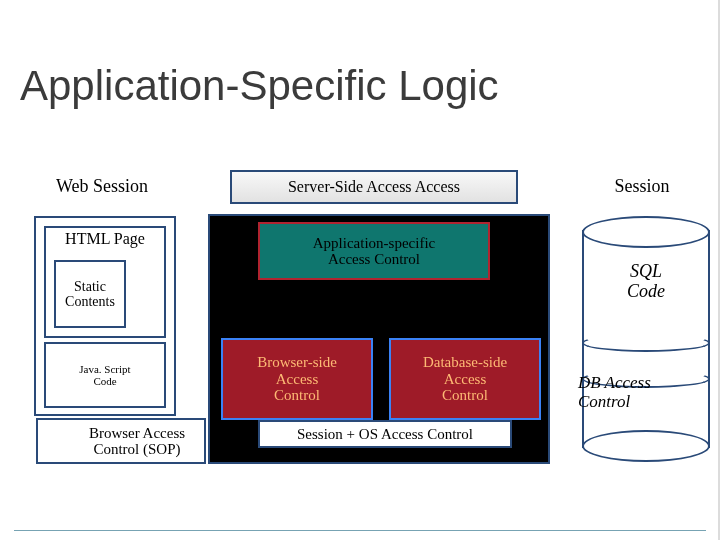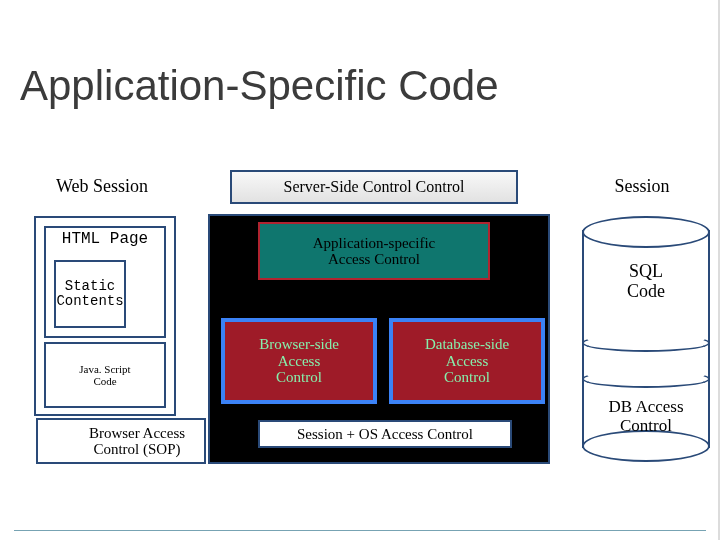--- a/index.html
+++ b/index.html
@@ -55,21 +55,20 @@
     background: #fff;
   }
   .browser-inner-top {
     position: absolute;
     left: 8px;
     top: 8px;
     right: 8px;
     height: 108px;
     border: 2px solid #2a4a78;
     background: #fff;
-    font-family: Liberation Mono, monospace;
   }
   .subbox {
     border: 2px solid #2a4a78;
     background: #fff;
     font-size: 14px;
     display: flex;
     align-items: center;
     justify-content: center;
     text-align: center;
     line-height: 1.1;
@@ -138,25 +137,26 @@
     background: #0f766e;
     font-size: 15px;
     display: flex; align-items:center; justify-content:center; text-align:center;
     line-height: 1.1;
   }
   .redbox {
     position: absolute;
     width: 148px;
     height: 78px;
     background: #9e1b28;
-    color: #86efac;
-    border: 4px solid #3b82f6;
+    color: #fdba74;
+    border: 2px solid #3b82f6;
     font-size: 15px;
     display: flex; align-items:center; justify-content:center; text-align:center;
     line-height: 1.1;
+    margin-top: 20px;
   }
   .redbox.left  { left: 221px; top: 318px; }
   .redbox.right { left: 389px; top: 318px; }
 
   .session-box {
     position: absolute;
     left: 258px;
     top: 420px;
     width: 250px;
     height: 24px;
@@ -166,20 +166,21 @@
     display:flex;align-items:center;justify-content:center;
   }
 
   
   .db-cylinder {
     position: absolute;
     left: 582px;
     top: 216px;
     width: 128px;
     height: 246px;
+    font-style: italic;
   }
   .db-wall {
     position: absolute;
     left: 0; right: 0;
     top: 14px;
     bottom: 14px;
     background: #fff;
     border-left: 2px solid #2a4a78;
     border-right: 2px solid #2a4a78;
   }
@@ -210,33 +211,32 @@
     left: 0; right: 0;
     top: 46px;
     text-align: center;
     font-size: 18px;
     line-height: 1.1;
   }
   .dbac-label {
     position: absolute;
     left: -4px; right: -4px;
     top: 158px;
-    text-align: center;
+    text-align: left;
     font-size: 17px;
     line-height: 1.1;
-    margin-top: 24px;
   }
 </style>
 </head>
 <body>
 
-<div class="title">Application-Specific Code</div>
+<div class="title">Application-Specific Logic</div>
 
 <div class="col-label" style="left:52px; top:176px; width:100px;">Web Session</div>
-<div class="server-header">Server-Side Control Control</div>
+<div class="server-header">Server-Side Access Access</div>
 <div class="col-label" style="left:596px; top:176px; width:92px;">Session</div>
 
 <div class="browser-box">
   <div class="browser-inner-top">
     <div class="html-page-label">HTML Page</div>
     <div class="subbox static-box">Static<br>Contents</div>
   </div>
   <div class="subbox js-box">Java. Script<br>Code</div>
 </div>
 <div class="subbox sop-box">Browser Access<br>Control (SOP)</div>

